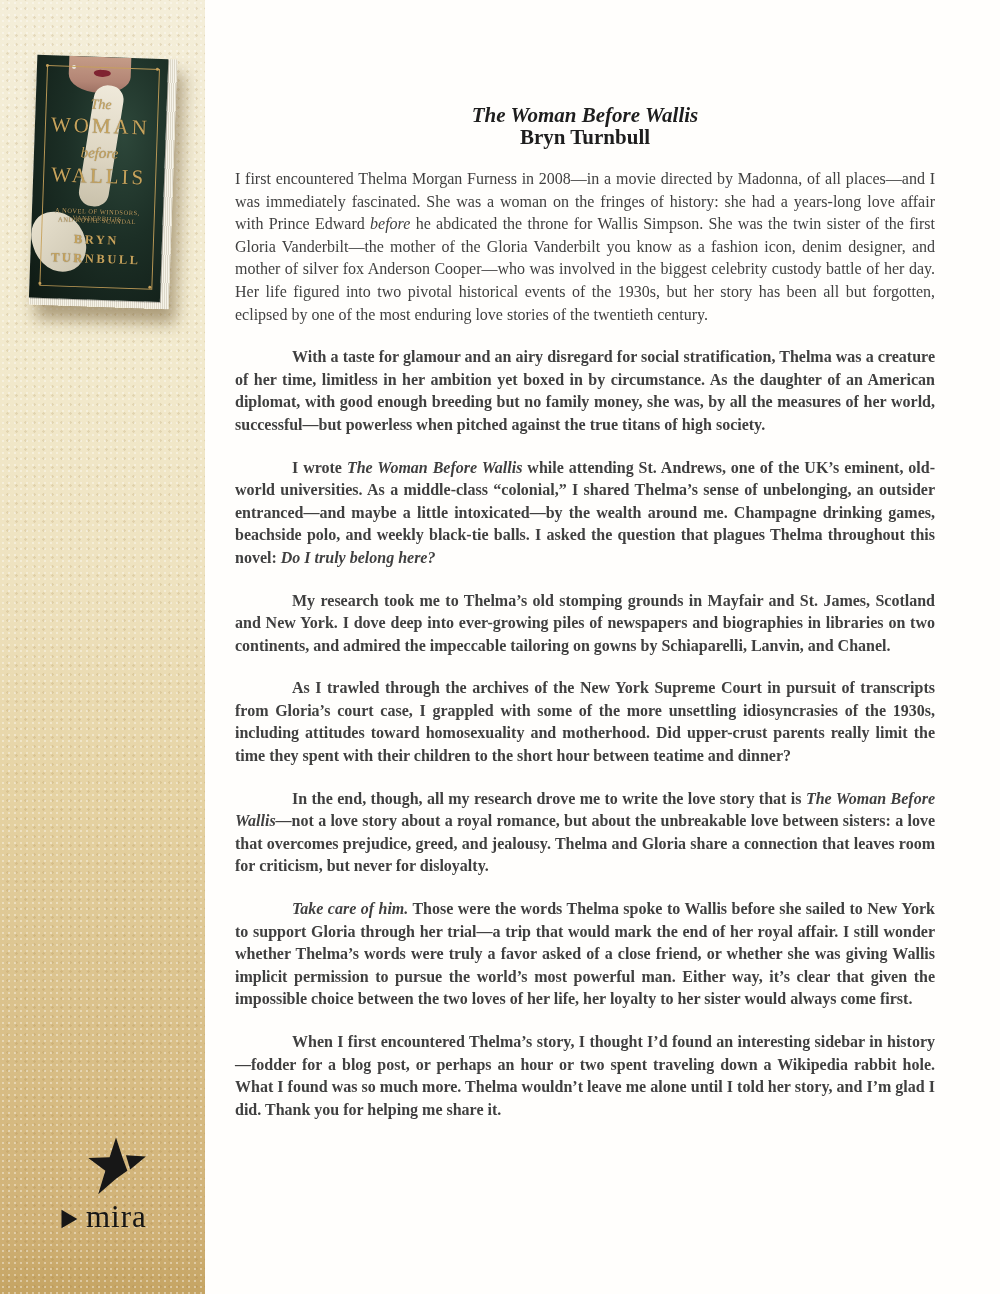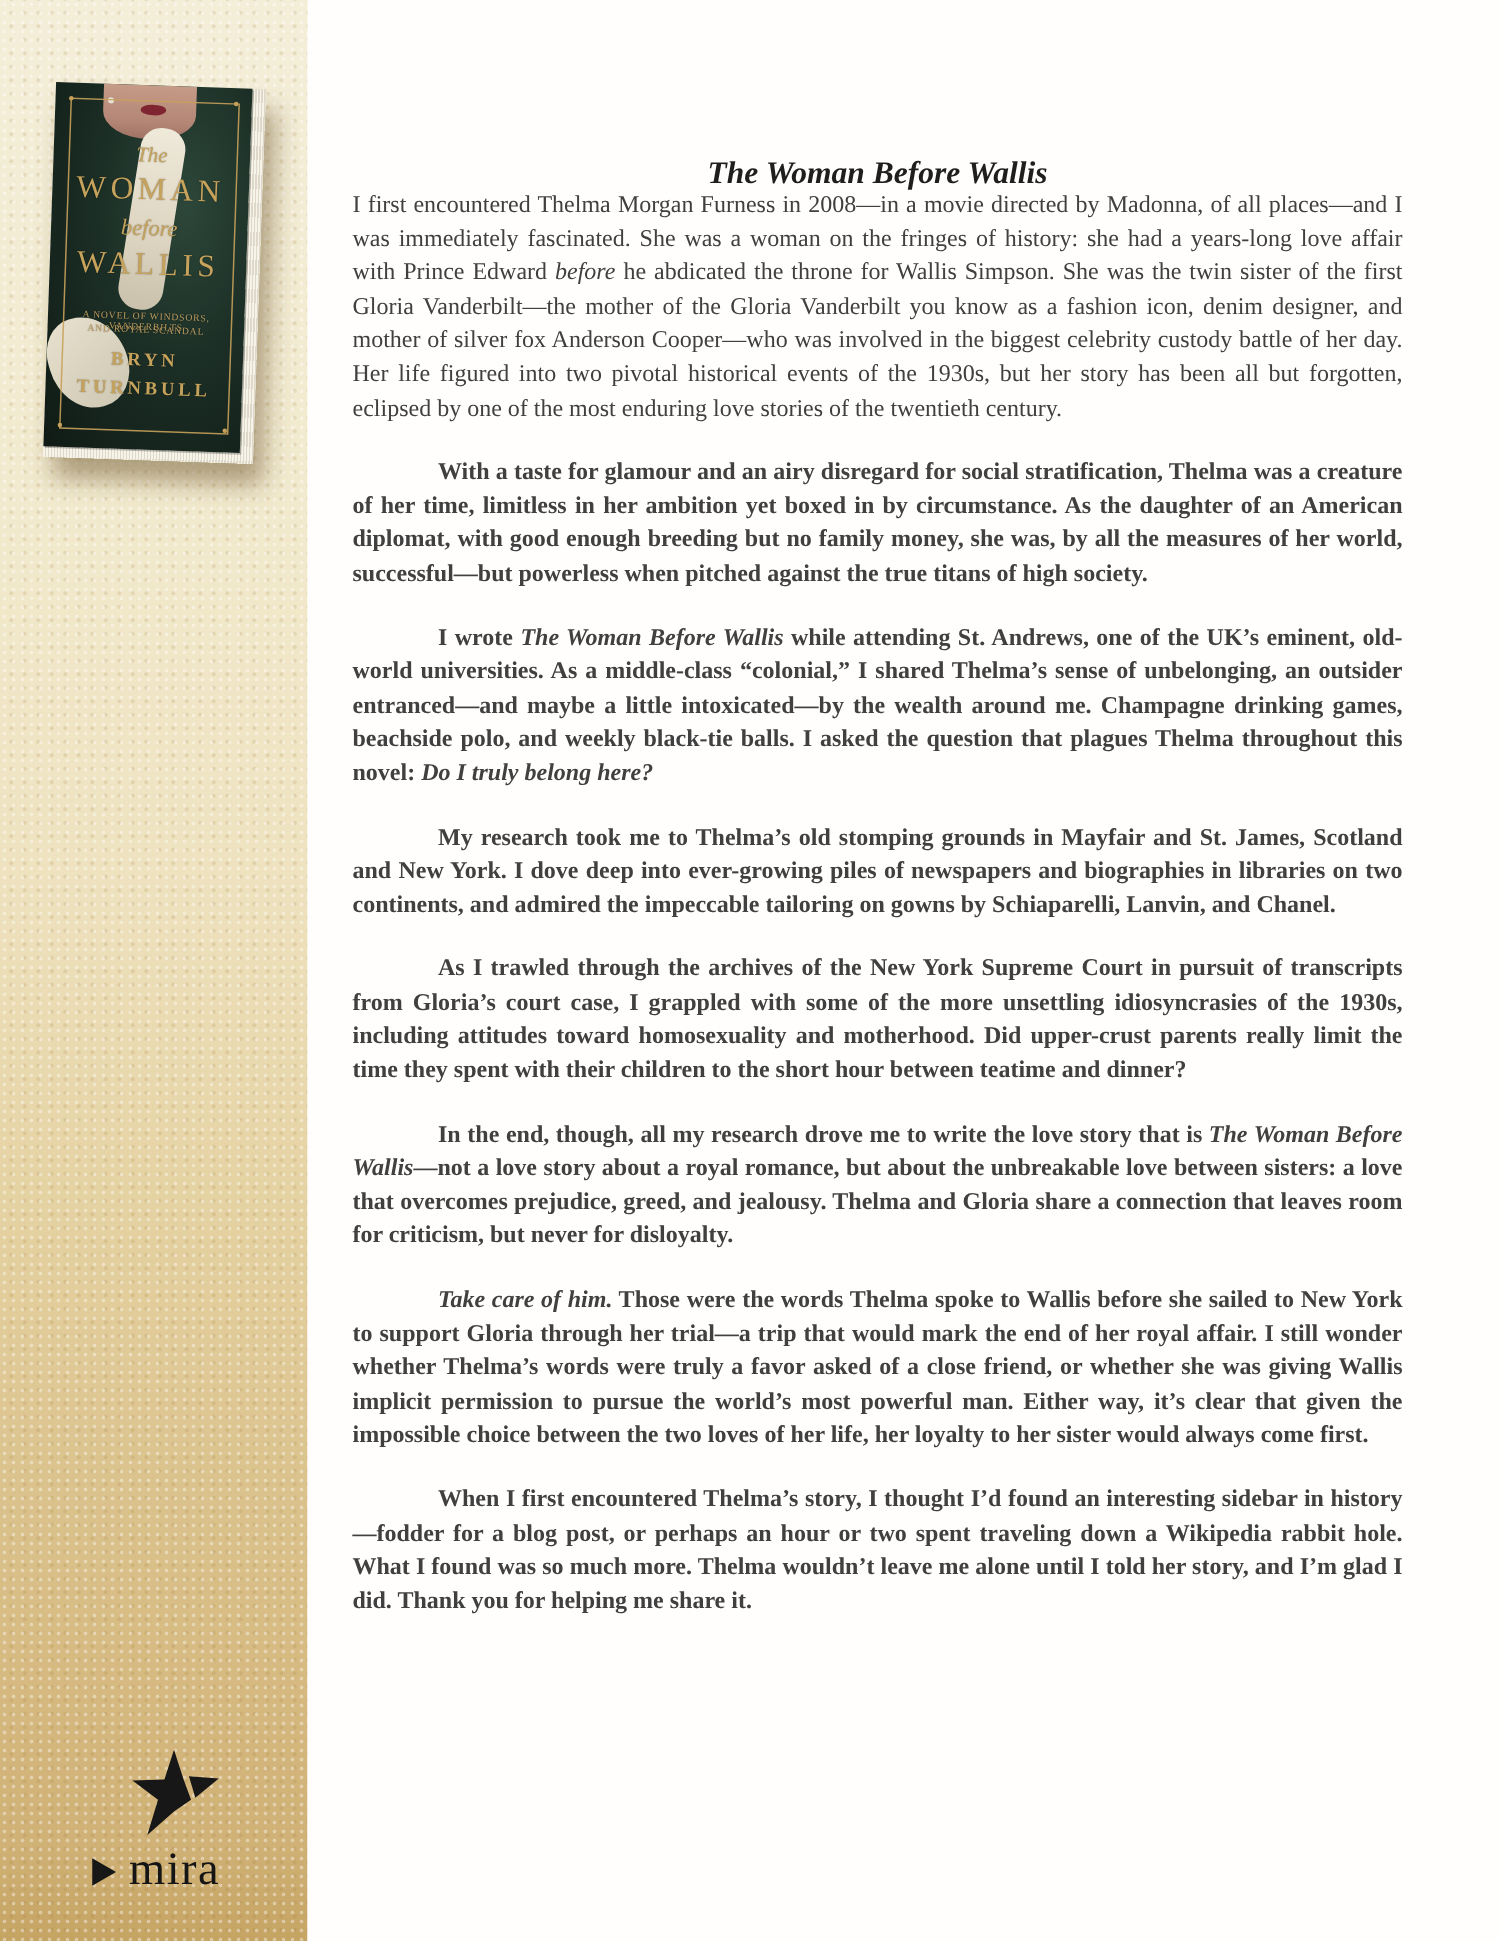--- a/index.html
+++ b/index.html
@@ -76,21 +76,21 @@
   .ct-the    { position:absolute; top:40px;  width:100%; font-style:italic; font-size:14px; }
   .ct-woman  { position:absolute; top:57px;  width:100%; font-size:21px; letter-spacing:3px; }
   .ct-before { position:absolute; top:88px;  width:100%; font-style:italic; font-size:15px; }
   .ct-wallis { position:absolute; top:107px; width:100%; font-size:21px; letter-spacing:3px; }
   .ct-sub1   { position:absolute; top:151px; width:100%; font-size:6.5px; letter-spacing:0.5px; color:#bb9c60; }
   .ct-sub2   { position:absolute; top:160px; width:100%; font-size:6.5px; letter-spacing:0.5px; color:#bb9c60; }
   .ct-bryn   { position:absolute; top:176px; width:100%; font-size:12.5px; letter-spacing:2.5px; font-weight:bold; }
   .ct-turn   { position:absolute; top:195px; width:100%; font-size:12.5px; letter-spacing:2.5px; font-weight:bold; }
 
   
-  .mira-logo { position:absolute; left:55px; top:1165px; width:145px;text-align:center; }
+  .mira-logo { position:absolute; left:55px; top:1136px; width:145px;text-align:center; }
   .mira-star { display:block; margin-left:20px; width:82px; height:64px; }
   .mira-row  { display:flex; align-items:center; gap:7px; margin-top:1px; margin-left:4px; }
   .mira-arrow { width:20px; height:22px; }
   .mira-word { font-size:31px; color:#151515; letter-spacing:1px; line-height:1; padding-bottom:4px; }
 
   
   .content {
     position:absolute; left:205px; top:0; right:0; bottom:0;
     background:#fffefc; padding:84px 65px 0 30px;margin-top:20px;
   }
@@ -142,20 +142,21 @@
           <polygon points="3,1 22,12 3,23" fill="#171717"></polygon>
         </svg>
         <span class="mira-word">mira</span>
       </div>
     </div>
 
   </aside>
 
   <main class="content">
     <h1 class="title">The Woman Before Wallis</h1>
+    <h2 class="author">Bryn Turnbull</h2>
 
     <p><span>I first encountered Thelma Morgan Furness in 2008—in a movie directed by Madonna, of all places—and I was immediately fascinated. She was a woman on the fringes of history: she had a years-long love affair with Prince Edward </span><span class="it">before</span><span> he abdicated the throne for Wallis Simpson. She was the twin sister of the first Gloria Vanderbilt—the mother of the Gloria Vanderbilt you know as a fashion icon, denim designer, and mother of silver fox Anderson Cooper—who was involved in the biggest celebrity custody battle of her day. Her life figured into two pivotal historical events of the 1930s, but her story has been all but forgotten, eclipsed by one of the most enduring love stories of the twentieth century.</span></p>
     <p class="indent"><span>With a taste for glamour and an airy disregard for social stratification, Thelma was a creature of her time, limitless in her ambition yet boxed in by circumstance. As the daughter of an American diplomat, with good enough breeding but no family money, she was, by all the measures of her world, successful—but powerless when pitched against the true titans of high society.</span></p>
     <p class="indent"><span>I wrote </span><span class="it">The Woman Before Wallis</span><span> while attending St. Andrews, one of the UK’s eminent, old-world universities. As a middle-class “colonial,” I shared Thelma’s sense of unbelonging, an outsider entranced—and maybe a little intoxicated—by the wealth around me. Champagne drinking games, beachside polo, and weekly black-tie balls. I asked the question that plagues Thelma throughout this novel: </span><span class="it">Do I truly belong here?</span></p>
     <p class="indent"><span>My research took me to Thelma’s old stomping grounds in Mayfair and St. James, Scotland and New York. I dove deep into ever-growing piles of newspapers and biographies in libraries on two continents, and admired the impeccable tailoring on gowns by Schiaparelli, Lanvin, and Chanel.</span></p>
     <p class="indent"><span>As I trawled through the archives of the New York Supreme Court in pursuit of transcripts from Gloria’s court case, I grappled with some of the more unsettling idiosyncrasies of the 1930s, including attitudes toward homosexuality and motherhood. Did upper-crust parents really limit the time they spent with their children to the short hour between teatime and dinner?</span></p>
     <p class="indent"><span>In the end, though, all my research drove me to write the love story that is </span><span class="it">The Woman Before Wallis</span><span>—not a love story about a royal romance, but about the unbreakable love between sisters: a love that overcomes prejudice, greed, and jealousy. Thelma and Gloria share a connection that leaves room for criticism, but never for disloyalty.</span></p>
     <p class="indent"><span class="it">Take care of him.</span><span> Those were the words Thelma spoke to Wallis before she sailed to New York to support Gloria through her trial—a trip that would mark the end of her royal affair. I still wonder whether Thelma’s words were truly a favor asked of a close friend, or whether she was giving Wallis implicit permission to pursue the world’s most powerful man. Either way, it’s clear that given the impossible choice between the two loves of her life, her loyalty to her sister would always come first.</span></p>
     <p class="indent"><span>When I first encountered Thelma’s story, I thought I’d found an interesting sidebar in history—fodder for a blog post, or perhaps an hour or two spent traveling down a Wikipedia rabbit hole. What I found was so much more. Thelma wouldn’t leave me alone until I told her story, and I’m glad I did. Thank you for helping me share it.</span></p>
   </main>

